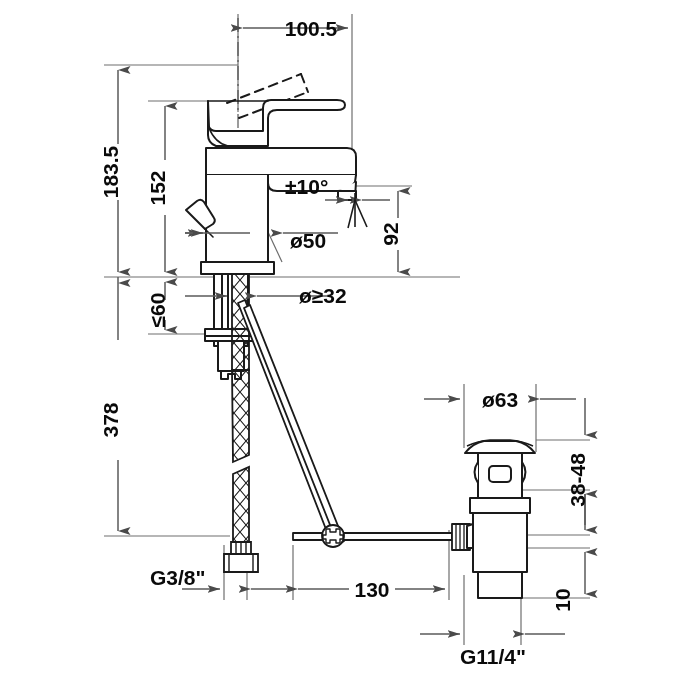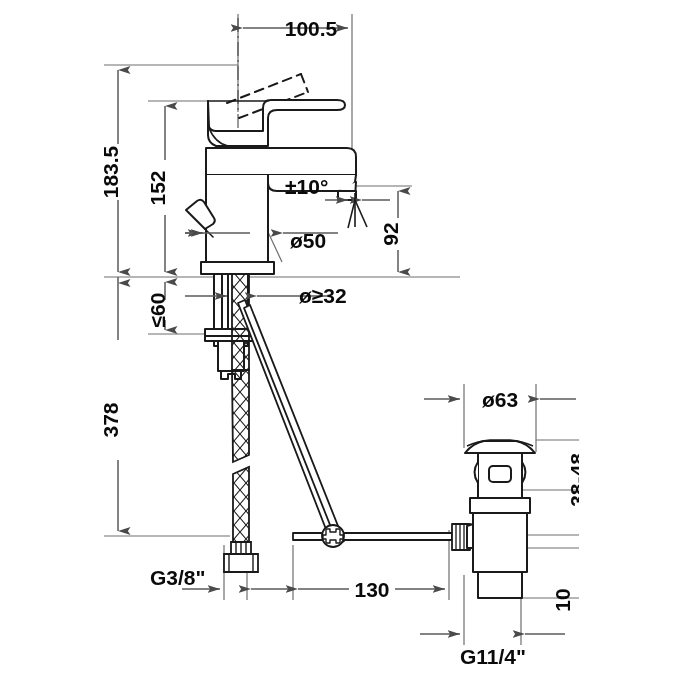--- a/index.html
+++ b/index.html
@@ -9,20 +9,21 @@
   }
   body {
     font-family: "Liberation Sans", sans-serif;
   }
   #sheet {
     position: relative;
     width: 579px;
     height: 700px;
     background: #ffffff;
     overflow: hidden;
+    padding-left: 36px;
   }
   #sheet svg {
     position: absolute;
     left: 0;
     top: 0;
   }
   .dimtext {
     font-family: "Liberation Sans", sans-serif;
     font-weight: bold;
     fill: #0a0a0a;

